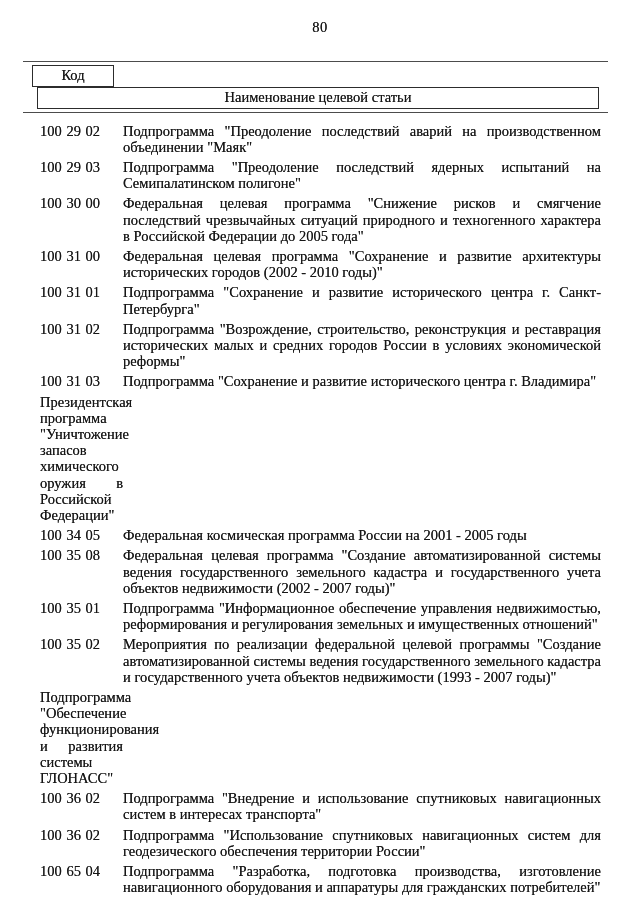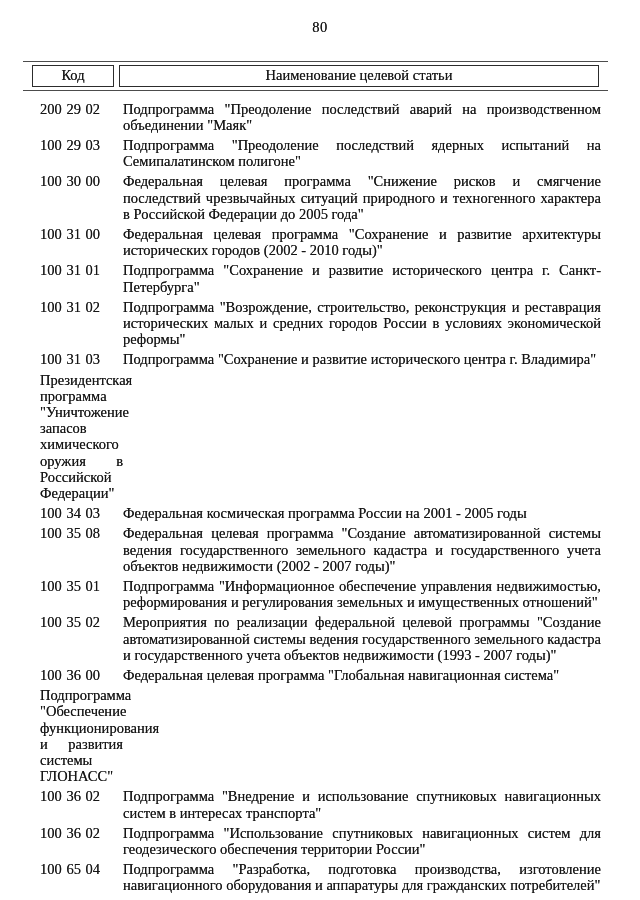--- a/index.html
+++ b/index.html
@@ -31,20 +31,21 @@
   
   .thead-wrap {
     margin: 26px 32px 0 23px;
     border-top: 1.6px solid #4c4c4c;
     border-bottom: 1.6px solid #4c4c4c;
     padding: 2.5px 9px 3px 9px;
   }
   .thead {
     display: flex;
     align-items: stretch;
+    flex-direction: column;
   }
   .thead .hcell {
     border: 1.8px solid #2c2c2c;
     font-size: 14.5px;
     line-height: 17px;
     text-align: center;
     padding: 1px 2px 2px 2px;
     background: #fff;
   }
   .hcell.code-h {
@@ -88,21 +89,21 @@
   <div class="thead-wrap">
     <div class="thead">
       <div class="hcell code-h">Код</div>
       <div class="hcell name-h">Наименование целевой статьи</div>
     </div>
   </div>
 
   <div class="tbody">
 
       <div class="row">
-        <div class="cell code">200 29 02</div>
+        <div class="cell code">100 29 02</div>
         <div class="cell name">Подпрограмма "Преодоление последствий аварий на производственном объединении "Маяк"</div>
       </div>
 
       <div class="row">
         <div class="cell code">100 29 03</div>
         <div class="cell name">Подпрограмма "Преодоление последствий ядерных испытаний на Семипалатинском полигоне"</div>
       </div>
 
       <div class="row">
         <div class="cell code">100 30 00</div>
@@ -128,43 +129,39 @@
         <div class="cell code">100 31 03</div>
         <div class="cell name">Подпрограмма "Сохранение и развитие исторического центра г. Владимира"</div>
       </div>
 
       <div class="row">
         <div class="cell name">Президентская программа "Уничтожение запасов химического оружия в Российской Федерации"</div>
       </div>
 
 
       <div class="row">
-        <div class="cell code">100 34 03</div>
+        <div class="cell code">100 34 05</div>
         <div class="cell name">Федеральная космическая программа России на 2001 - 2005 годы</div>
       </div>
 
       <div class="row">
         <div class="cell code">100 35 08</div>
         <div class="cell name">Федеральная целевая программа "Создание автоматизированной системы ведения государственного земельного кадастра и государственного учета объектов недвижимости (2002 - 2007 годы)"</div>
       </div>
 
       <div class="row">
         <div class="cell code">100 35 01</div>
         <div class="cell name">Подпрограмма "Информационное обеспечение управления недвижимостью, реформирования и регулирования земельных и имущественных отношений"</div>
       </div>
 
       <div class="row">
         <div class="cell code">100 35 02</div>
         <div class="cell name">Мероприятия по реализации федеральной целевой программы "Создание автоматизированной системы ведения государственного земельного кадастра и государственного учета объектов недвижимости (1993 - 2007 годы)"</div>
       </div>
 
-      <div class="row">
-        <div class="cell code">100 36 00</div>
-        <div class="cell name">Федеральная целевая программа "Глобальная навигационная система"</div>
-      </div>
 
       <div class="row">
         <div class="cell name">Подпрограмма "Обеспечение функционирования и развития системы ГЛОНАСС"</div>
       </div>
 
       <div class="row">
         <div class="cell code">100 36 02</div>
         <div class="cell name">Подпрограмма "Внедрение и использование спутниковых навигационных систем в интересах транспорта"</div>
       </div>
 

